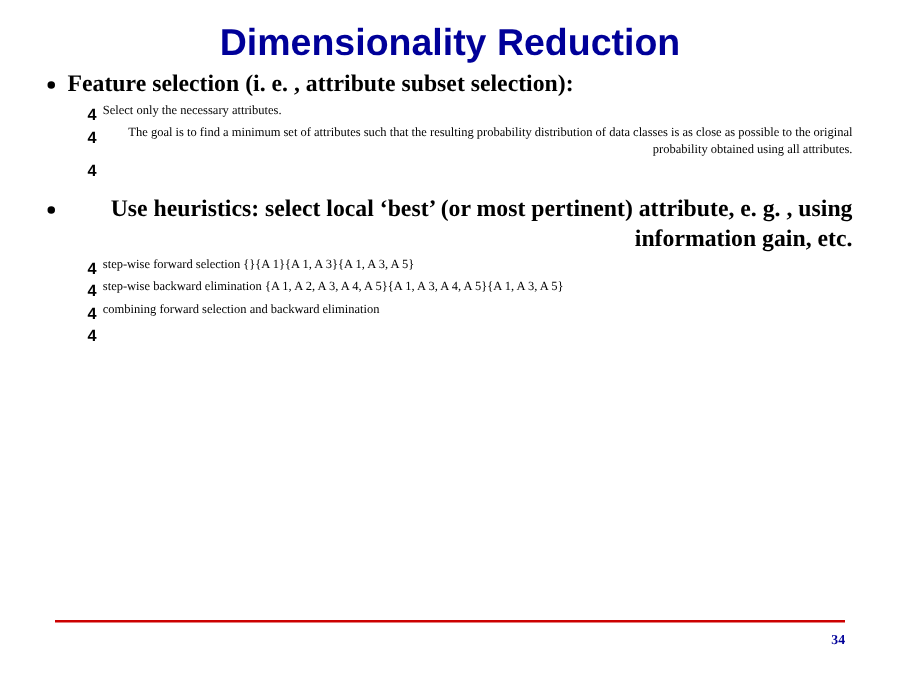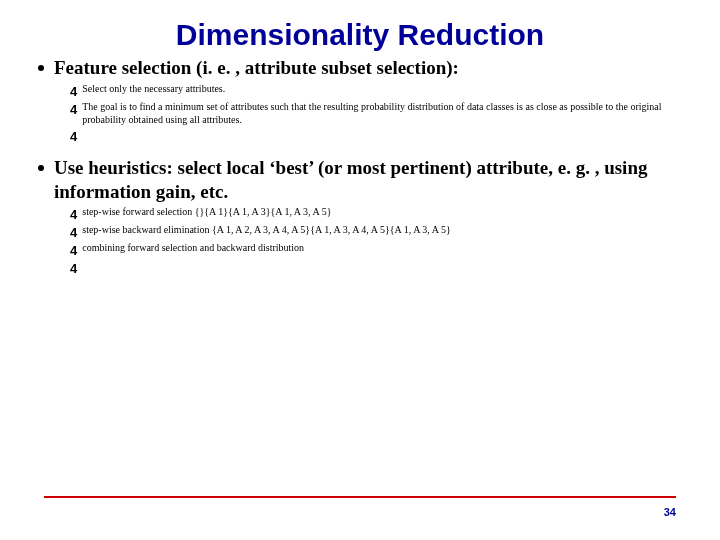--- a/index.html
+++ b/index.html
@@ -1,15 +1,15 @@
 <!DOCTYPE html>
 <html><head>
 <meta charset="utf-8">
 <style>
-  * { margin: 0; padding: 0; box-sizing: border-box; }
+  * { margin: 0; padding: 0; box-sizing: border-box; text-align: right; }
   body {
     width: 720px;
     height: 540px;
     background: #ffffff;
     font-family: "Times New Roman", Times, serif;
     color: #000000;
     position: relative;
     padding: 18px 38px 0 38px;
   }
   .title {
@@ -66,21 +66,21 @@
     left: 44px;
     right: 44px;
     bottom: 42px;
     height: 2px;
     background: #cc0000;
   }
   .page-num {
     position: absolute;
     right: 44px;
     bottom: 22px;
-    font-family: Liberation Sans, sans-serif;
+    font-family: Liberation Serif, serif;
     font-size: 11px;
     font-weight: bold;
     color: #000099;
   }
 </style>
 </head>
 <body>
 
 <div class="title">Dimensionality Reduction</div>
 
@@ -110,21 +110,21 @@
   <div class="sub-bullet">
     <div class="marker">4</div>
     <div class="txt">step-wise forward selection {}{A 1}{A 1, A 3}{A 1, A 3, A 5}</div>
   </div>
   <div class="sub-bullet">
     <div class="marker">4</div>
     <div class="txt">step-wise backward elimination {A 1, A 2, A 3, A 4, A 5}{A 1, A 3, A 4, A 5}{A 1, A 3, A 5}</div>
   </div>
   <div class="sub-bullet">
     <div class="marker">4</div>
-    <div class="txt">combining forward selection and backward distribution</div>
+    <div class="txt">combining forward selection and backward elimination</div>
   </div>
   <div class="sub-bullet">
     <div class="marker">4</div>
   </div>
 </div>
 
 <div class="footer-line"></div>
 <div class="page-num">34</div>
 
 </body></html>

